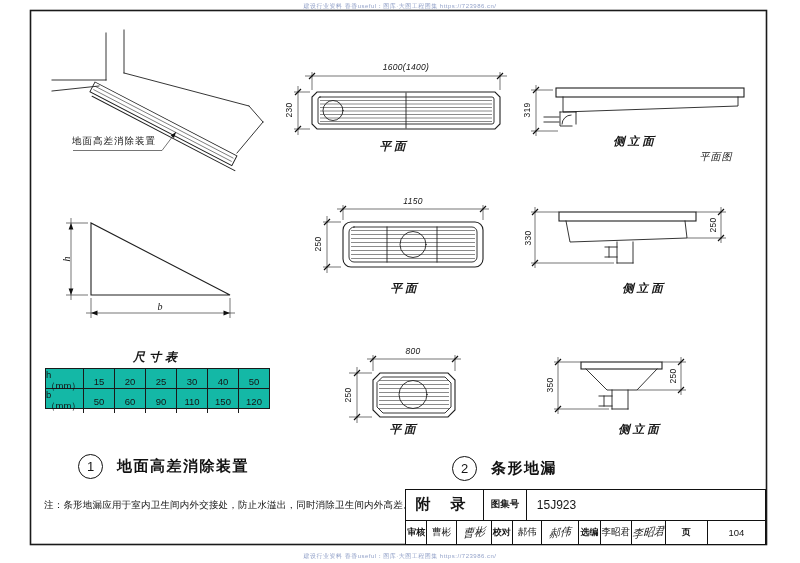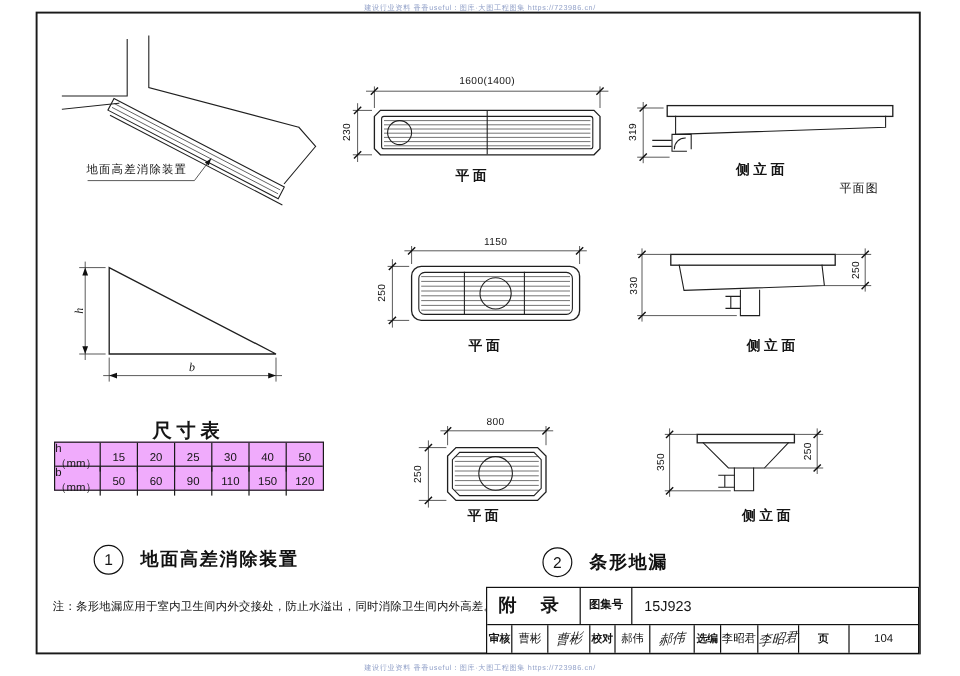--- a/index.html
+++ b/index.html
@@ -8,28 +8,28 @@
   svg{position:absolute;left:0;top:0;}
   .ln{stroke:#1f1f1f;stroke-width:1.1;fill:none;stroke-linecap:square;}
   .thin{stroke-width:.9;}
   .hatch{stroke:#2a2a2a;stroke-width:.55;fill:none;}
   .dim{stroke:#3a3a3a;stroke-width:.7;fill:none;}
   .tick{stroke:#111;stroke-width:1.2;fill:none;}
   .arr{fill:#111;stroke:none;}
   .frame{stroke:#1a1a1a;stroke-width:1.6;fill:none;}
   .t{position:absolute;white-space:nowrap;color:#151515;}
   .dim-t{font-size:8.5px;letter-spacing:.3px;}
-  .ctr{text-align:center;}
+  .ctr{text-align:center;font-style:italic;}
   .rt{display:flex;align-items:center;justify-content:center;transform:rotate(-90deg);}
   .lbl{font-size:11.5px;font-weight:bold;letter-spacing:3px;}
   .lbl-sm{font-size:10px;letter-spacing:1px;}
   .ital{font-family:"Liberation Serif","DejaVu Serif",serif;font-style:italic;font-size:10px;}
   .callout{font-size:9.5px;letter-spacing:1px;}
-  .tbl-title{font-size:16px;font-weight:bold;letter-spacing:4px;}
-  .size-table{position:absolute;left:45px;top:368px;width:225px;border:1.5px solid #1a1a1a;box-sizing:border-box;background:#f0abfc;}
+  .tbl-title{font-size:12px;font-weight:bold;letter-spacing:4px;}
+  .size-table{position:absolute;left:45px;top:368px;width:225px;border:1.5px solid #1a1a1a;box-sizing:border-box;background:#14b8a6;}
   .st-row{display:grid;grid-template-columns:37px repeat(6,1fr);height:19px;}
   .st-row + .st-row{border-top:1px solid #1a1a1a;}
   .st-cell{border-left:1px solid #1a1a1a;display:flex;align-items:center;justify-content:center;font-size:9.5px;}
   .st-cell:first-child{border-left:none;}
   .circ{position:absolute;width:23px;height:23px;border:1.4px solid #111;border-radius:50%;
         display:flex;align-items:center;justify-content:center;font-size:13px;background:#fff;}
   .cap{position:absolute;font-size:15px;font-weight:bold;letter-spacing:1.5px;color:#111;}
   .note{position:absolute;left:44px;top:499px;font-size:9.5px;letter-spacing:.2px;color:#111;}
   .tb{position:absolute;left:405px;top:489px;width:361px;height:56px;border:1.6px solid #111;
       box-sizing:border-box;display:flex;flex-direction:column;background:#fff;z-index:2;}

